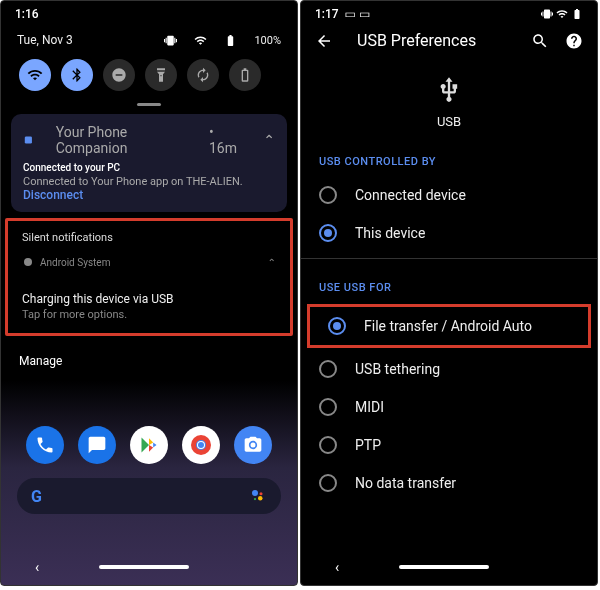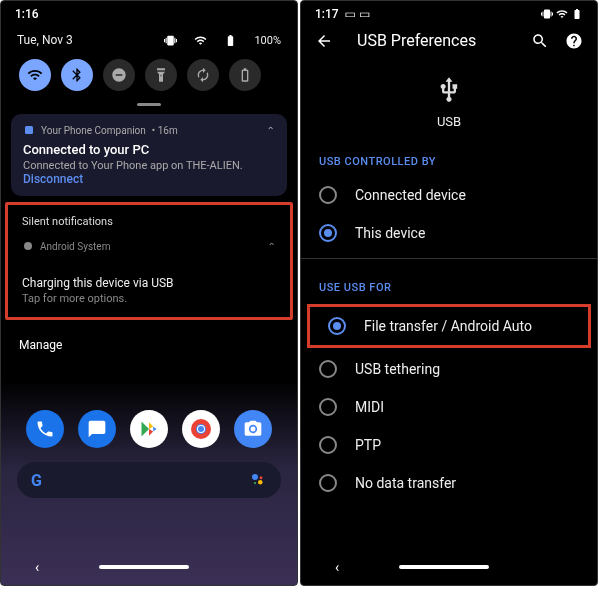--- a/index.html
+++ b/index.html
@@ -69,28 +69,28 @@
     .notif-card {
       margin: 6px 10px;
       background: #1a1a2e;
       border-radius: 10px;
       padding: 10px 12px;
       color: #fff;
     }
     .notif-header {
       display: flex;
       align-items: center;
-      gap: 6px;
-      font-size: 10px;
+      gap: 22px;
+      font-size: 14px;
       color: #aaa;
       margin-bottom: 6px;
     }
     .notif-header svg { width: 12px; height: 12px; fill: #5b8def; }
     .notif-caret { margin-left: auto; }
-    .notif-title { font-size: 13px; font-weight: 500; margin-bottom: 2px; }
+    .notif-title { font-size: 10px; font-weight: 500; margin-bottom: 2px; }
     .notif-body { font-size: 11px; color: #aaa; margin-bottom: 0; }
     .notif-action { font-size: 12px; color: #5b8def; font-weight: 500; }
     .red-box {
       border: 3px solid #d43c2c;
       margin: 4px 4px;
       border-radius: 2px;
     }
     .silent-hdr {
       padding: 10px 14px 6px;
       font-size: 11px;

